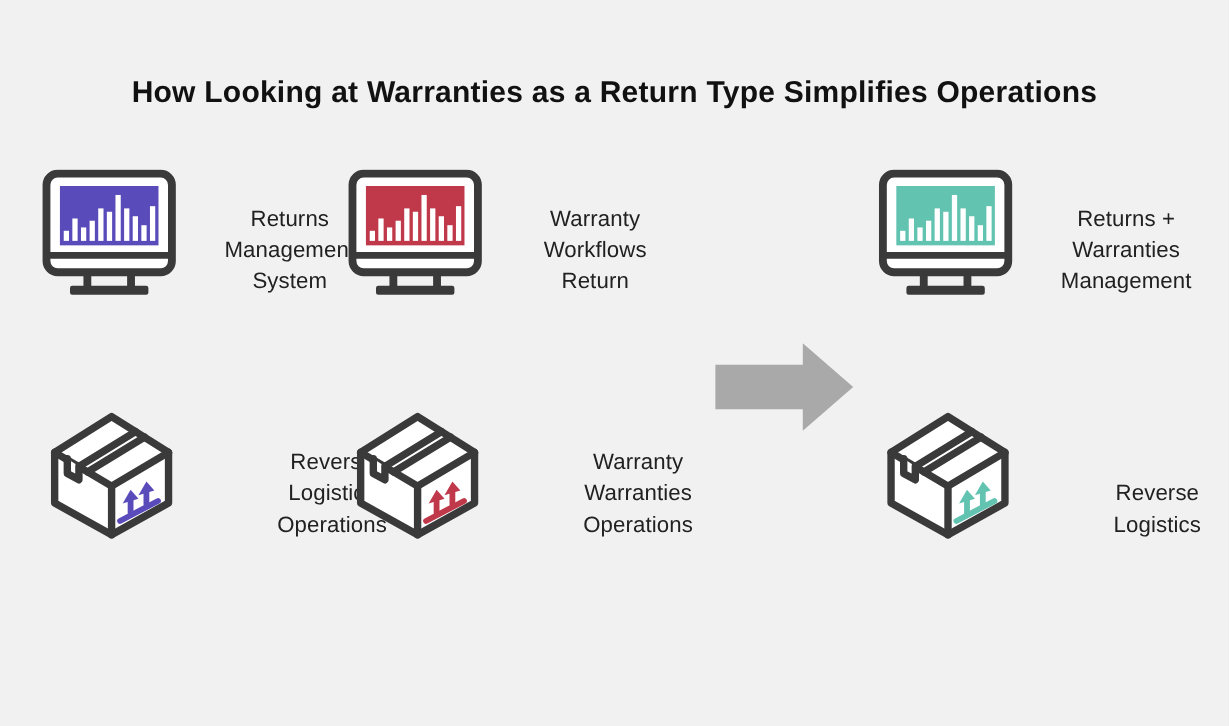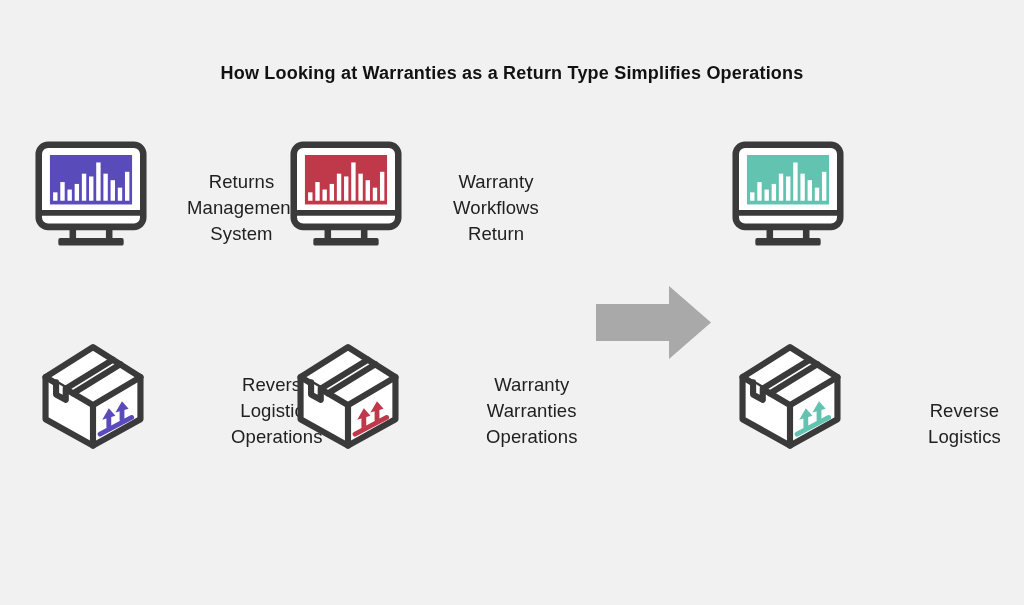--- a/index.html
+++ b/index.html
@@ -13,21 +13,21 @@
     height: 605px;
     background: #F1F1F1;
     overflow: hidden;
   }
   .title {
     position: absolute;
     top: 63px;
     left: 0;
     width: 100%;
     text-align: center;
-    font-size: 18px;
+    font-size: 25px;
     font-weight: 700;
     letter-spacing: 0.2px;
     color: #111111;
   }
   .cell {
     position: absolute;
     width: 260px;
     display: flex;
     flex-direction: row;
     align-items: flex-end;
@@ -136,20 +136,22 @@
             <rect x="81.0" y="42" width="4.7" height="22" fill="#ffffff"></rect>
             <rect x="88.7" y="50" width="4.7" height="14" fill="#ffffff"></rect>
             <rect x="96.4" y="33" width="4.7" height="31" fill="#ffffff"></rect>
           </g>
         <line x1="4" y1="77" x2="116" y2="77" stroke="#3A3A3A" stroke-width="6"></line>
         <rect x="37" y="94" width="7" height="12" fill="#3A3A3A"></rect>
         <rect x="76" y="94" width="7" height="12" fill="#3A3A3A"></rect>
         <rect x="25" y="104" width="70" height="8" rx="2" fill="#3A3A3A"></rect>
       </svg>
     </div>
+    <div class="cell-label">Returns + Warranties
+Management</div>
   </div>
 
   <div class="cell cell-box c1">
     <div class="icon-wrap">
       <svg width="116" viewBox="0 0 132 124" xmlns="http://www.w3.org/2000/svg">
         <g stroke="#3A3A3A" stroke-width="7" stroke-linejoin="round" stroke-linecap="round">
           <path d="M 66,7 L 120,41 L 120,89 L 66,119 L 12,89 L 12,41 Z" fill="#ffffff"></path>
           <path d="M 12,41 L 66,73 L 120,41" fill="none"></path>
           <path d="M 66,73 L 66,119" fill="none"></path>
           <path d="M 34.7,54.4 L 88.7,21.3" fill="none"></path>

